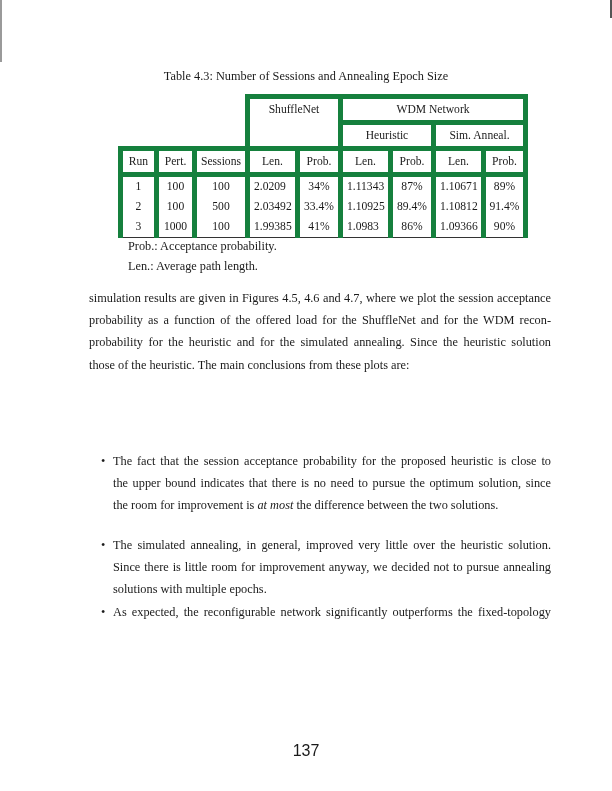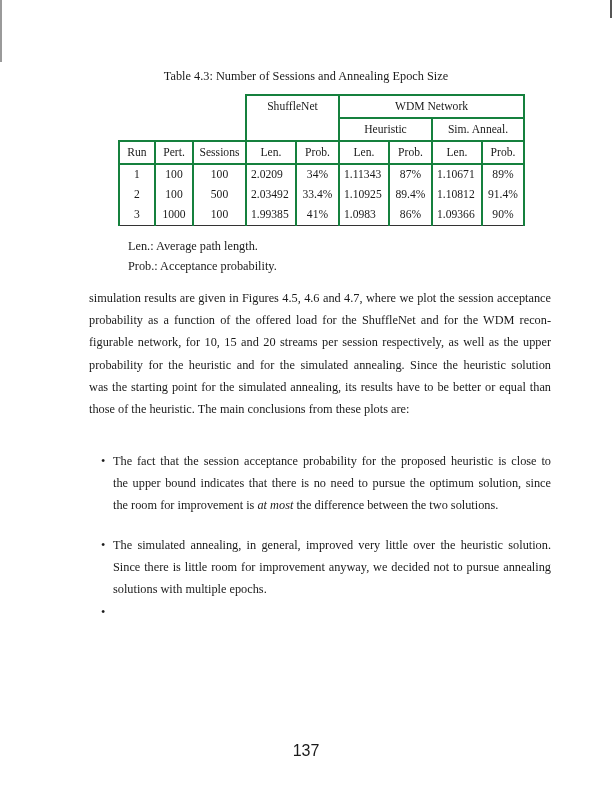--- a/index.html
+++ b/index.html
@@ -16,21 +16,21 @@
     position: absolute; left: 0; width: 612px; top: 69px;
     text-align: center; font-family: "Liberation Serif", serif; font-size: 12.3px;
   }
 
   table.data {
     position: absolute; left: 118px; top: 94px;
     border-collapse: collapse;
     font-family: "Liberation Serif", serif; font-size: 11.6px;
   }
   table.data td {
-    border: 2px solid #15803d; text-align: center; padding: 0; height: 21px; line-height: 21px;
+    border: 5px solid #15803d; text-align: center; padding: 0; height: 21px; line-height: 21px;
   }
   table.data td.nb { border: none; }
   table.data td.left { text-align: left; padding-left: 4px; }
   table.data tr.body td { height: 20px; line-height: 20px; border-top: none; border-bottom: none; }
   table.data tr.body.last td { border-bottom: 1px solid #333; }
   table.data tr.body.first td { border-top: 1px solid #333; }
 
   .notes { position: absolute; left: 128px; top: 236px; font-family: "Liberation Serif", serif; font-size: 12.3px; }
   .notes div { height: 20px; line-height: 20px; }
 
@@ -130,30 +130,28 @@
       <td>41%</td>
       <td class="left">1.0983</td>
       <td>86%</td>
       <td class="left">1.09366</td>
       <td>90%</td>
     </tr>
   </tbody>
     </table>
 
   <div class="notes">
+    <div>Prob.: Acceptance probability.</div>
     <div>Len.: Average path length.</div>
-    <div>Prob.: Acceptance probability.</div>
   </div>
 
   <div class="para" style="top:287px;">
     <span class="line">simulation results are given in Figures 4.5, 4.6 and 4.7, where we plot the session acceptance</span>
     <span class="line">probability as a function of the offered load for the ShuffleNet and for the WDM recon-</span>
-    <span class="line">figurable network, for 10, 15 and 20 streams per session respectively, as well as the upper</span>
     <span class="line">probability for the heuristic and for the simulated annealing.  Since the heuristic solution</span>
-    <span class="line">was the starting point for the simulated annealing, its results have to be better or equal than</span>
     <span class="line last">those of the heuristic.  The main conclusions from these plots are:</span>
   </div>
 
   <div class="bullet" style="top:450px;">
     <span class="dot">•</span>
     <div class="body">
       <span class="line">The fact that the session acceptance probability for the proposed heuristic is close to</span>
       <span class="line">the upper bound indicates that there is no need to pursue the optimum solution, since</span>
       <span class="line last"><span>the room for improvement is </span><em>at most</em><span> the difference between the two solutions.</span></span>
     </div>
@@ -164,17 +162,18 @@
     <div class="body">
       <span class="line">The simulated annealing, in general, improved very little over the heuristic solution.</span>
       <span class="line">Since there is little room for improvement anyway, we decided not to pursue annealing</span>
       <span class="line last">solutions with multiple epochs.</span>
     </div>
   </div>
 
   <div class="bullet" style="top:601px;">
     <span class="dot">•</span>
     <div class="body">
+      <span class="line">As expected, the reconfigurable network significantly outperforms the fixed-topology</span>
     </div>
   </div>
 
   <div class="page-number">137</div>
 </div>
 
 </body></html>

